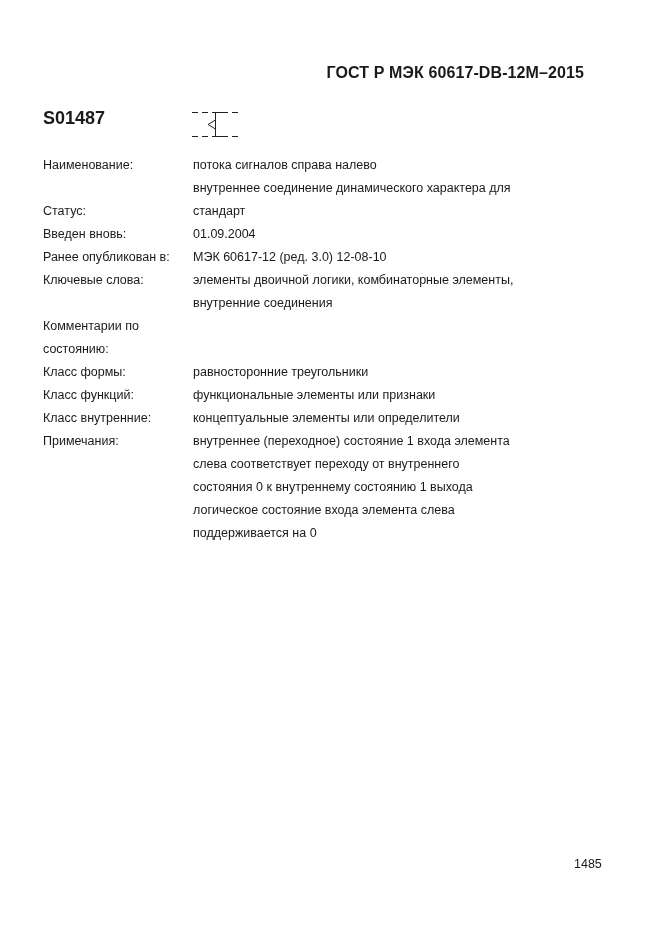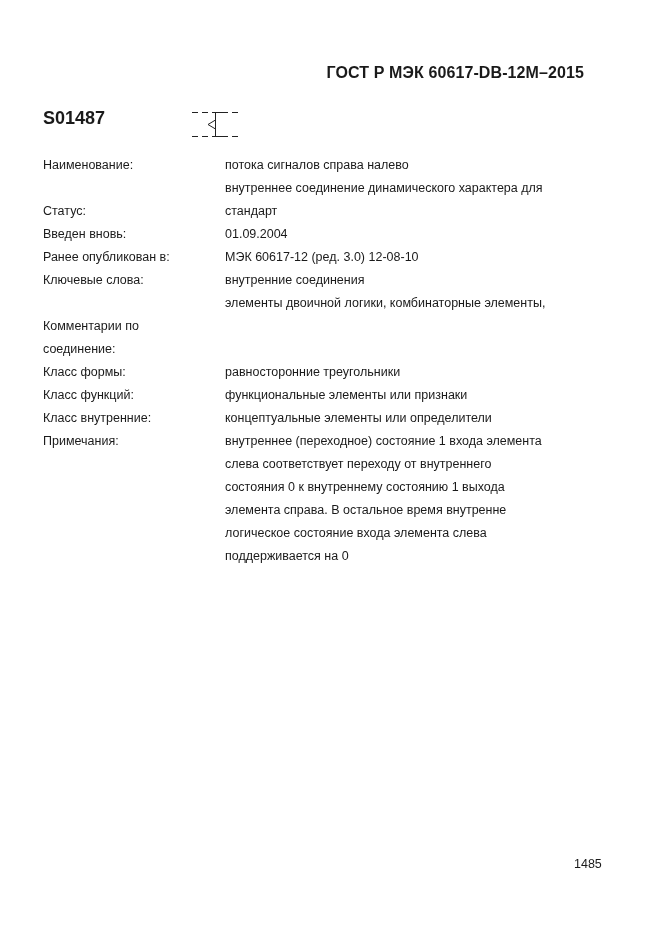--- a/index.html
+++ b/index.html
@@ -10,21 +10,21 @@
   .header {
     position:absolute; top:64px; right:77px;
     font-weight:bold; font-size:16px; letter-spacing:0.1px;
   }
   .code {
     position:absolute; left:43px; top:108px;
     font-weight:bold; font-size:18px;
   }
   .symbol { position:absolute; left:190px; top:108px; width:56px; height:32px; }
   .rows { position:absolute; left:43px; top:154px; width:560px; }
-  .row { display:flex; font-size:12.5px; line-height:23px;gap:32px; }
+  .row { display:flex; font-size:12.5px; line-height:23px; }
   .label { width:150px; flex:0 0 150px; }
   .value { flex:1; }
   .value div { white-space:nowrap; }
   .page-num { position:absolute; left:546px; top:857px; font-size:12.5px;margin-left:28px; }
 </style>
 </head>
 <body>
 
 <div class="header">ГОСТ Р МЭК 60617-DB-12M–2015</div>
 
@@ -69,28 +69,28 @@
   </div>
   <div class="row">
     <div class="label">Ранее опубликован в:</div>
     <div class="value">
       <div>МЭК 60617-12 (ред. 3.0) 12-08-10</div>
     </div>
   </div>
   <div class="row">
     <div class="label">Ключевые слова:</div>
     <div class="value">
+      <div>элементы двоичной логики, комбинаторные элементы,</div>
       <div>внутренние соединения</div>
-      <div>элементы двоичной логики, комбинаторные элементы,</div>
     </div>
   </div>
   <div class="row">
     <div class="label">
       <div>Комментарии по</div>
-      <div>соединение:</div>
+      <div>состоянию:</div>
     </div>
   </div>
   <div class="row">
     <div class="label">Класс формы:</div>
     <div class="value">
       <div>равносторонние треугольники</div>
     </div>
   </div>
   <div class="row">
     <div class="label">Класс функций:</div>
@@ -103,20 +103,19 @@
     <div class="value">
       <div>концептуальные элементы или определители</div>
     </div>
   </div>
   <div class="row">
     <div class="label">Примечания:</div>
     <div class="value">
       <div>внутреннее (переходное) состояние 1 входа элемента</div>
       <div>слева соответствует переходу от внутреннего</div>
       <div>состояния 0 к внутреннему состоянию 1 выхода</div>
-      <div>элемента справа. В остальное время внутренне</div>
       <div>логическое состояние входа элемента слева</div>
       <div>поддерживается на 0</div>
     </div>
   </div>
 </div>
 
 <div class="page-num">1485</div>
 
 </body></html>

